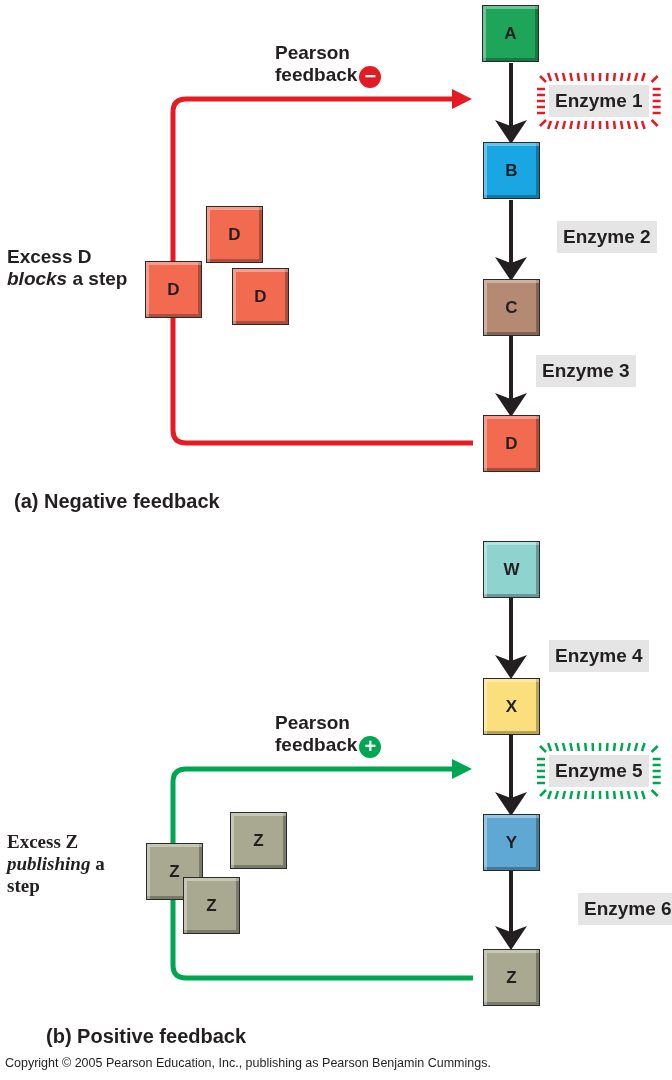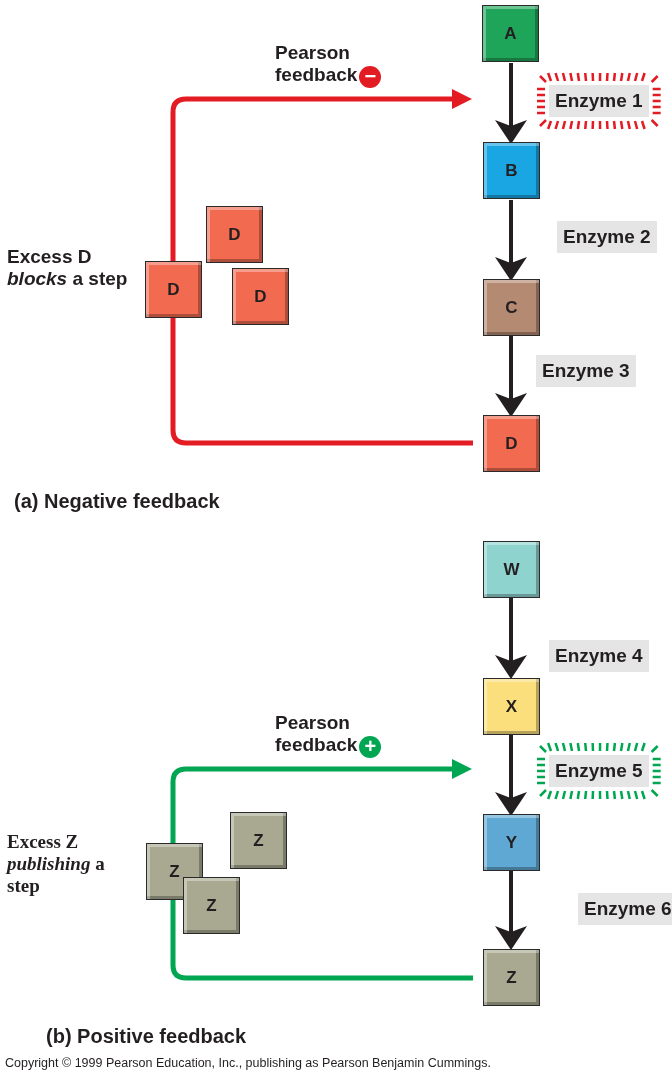--- a/index.html
+++ b/index.html
@@ -224,13 +224,13 @@
   <div class="box" style="left:146px;top:843px;background:#a9a992;">
       <span>Z</span>
     </div>
   <div class="box" style="left:183px;top:877px;background:#a9a992;">
       <span>Z</span>
     </div>
 
   <div class="abs caption" style="left:14px;top:1025px;margin-left:32px;">(b) Positive feedback</div>
 </div>
 
-<div class="abs copyright" style="left:5px;top:1056px;">Copyright © 1999 Pearson Education, Inc., publishing as Pearson Benjamin Cummings.</div>
+<div class="abs copyright" style="left:5px;top:1056px;">Copyright © 2005 Pearson Education, Inc., publishing as Pearson Benjamin Cummings.</div>
 
 </body></html>

